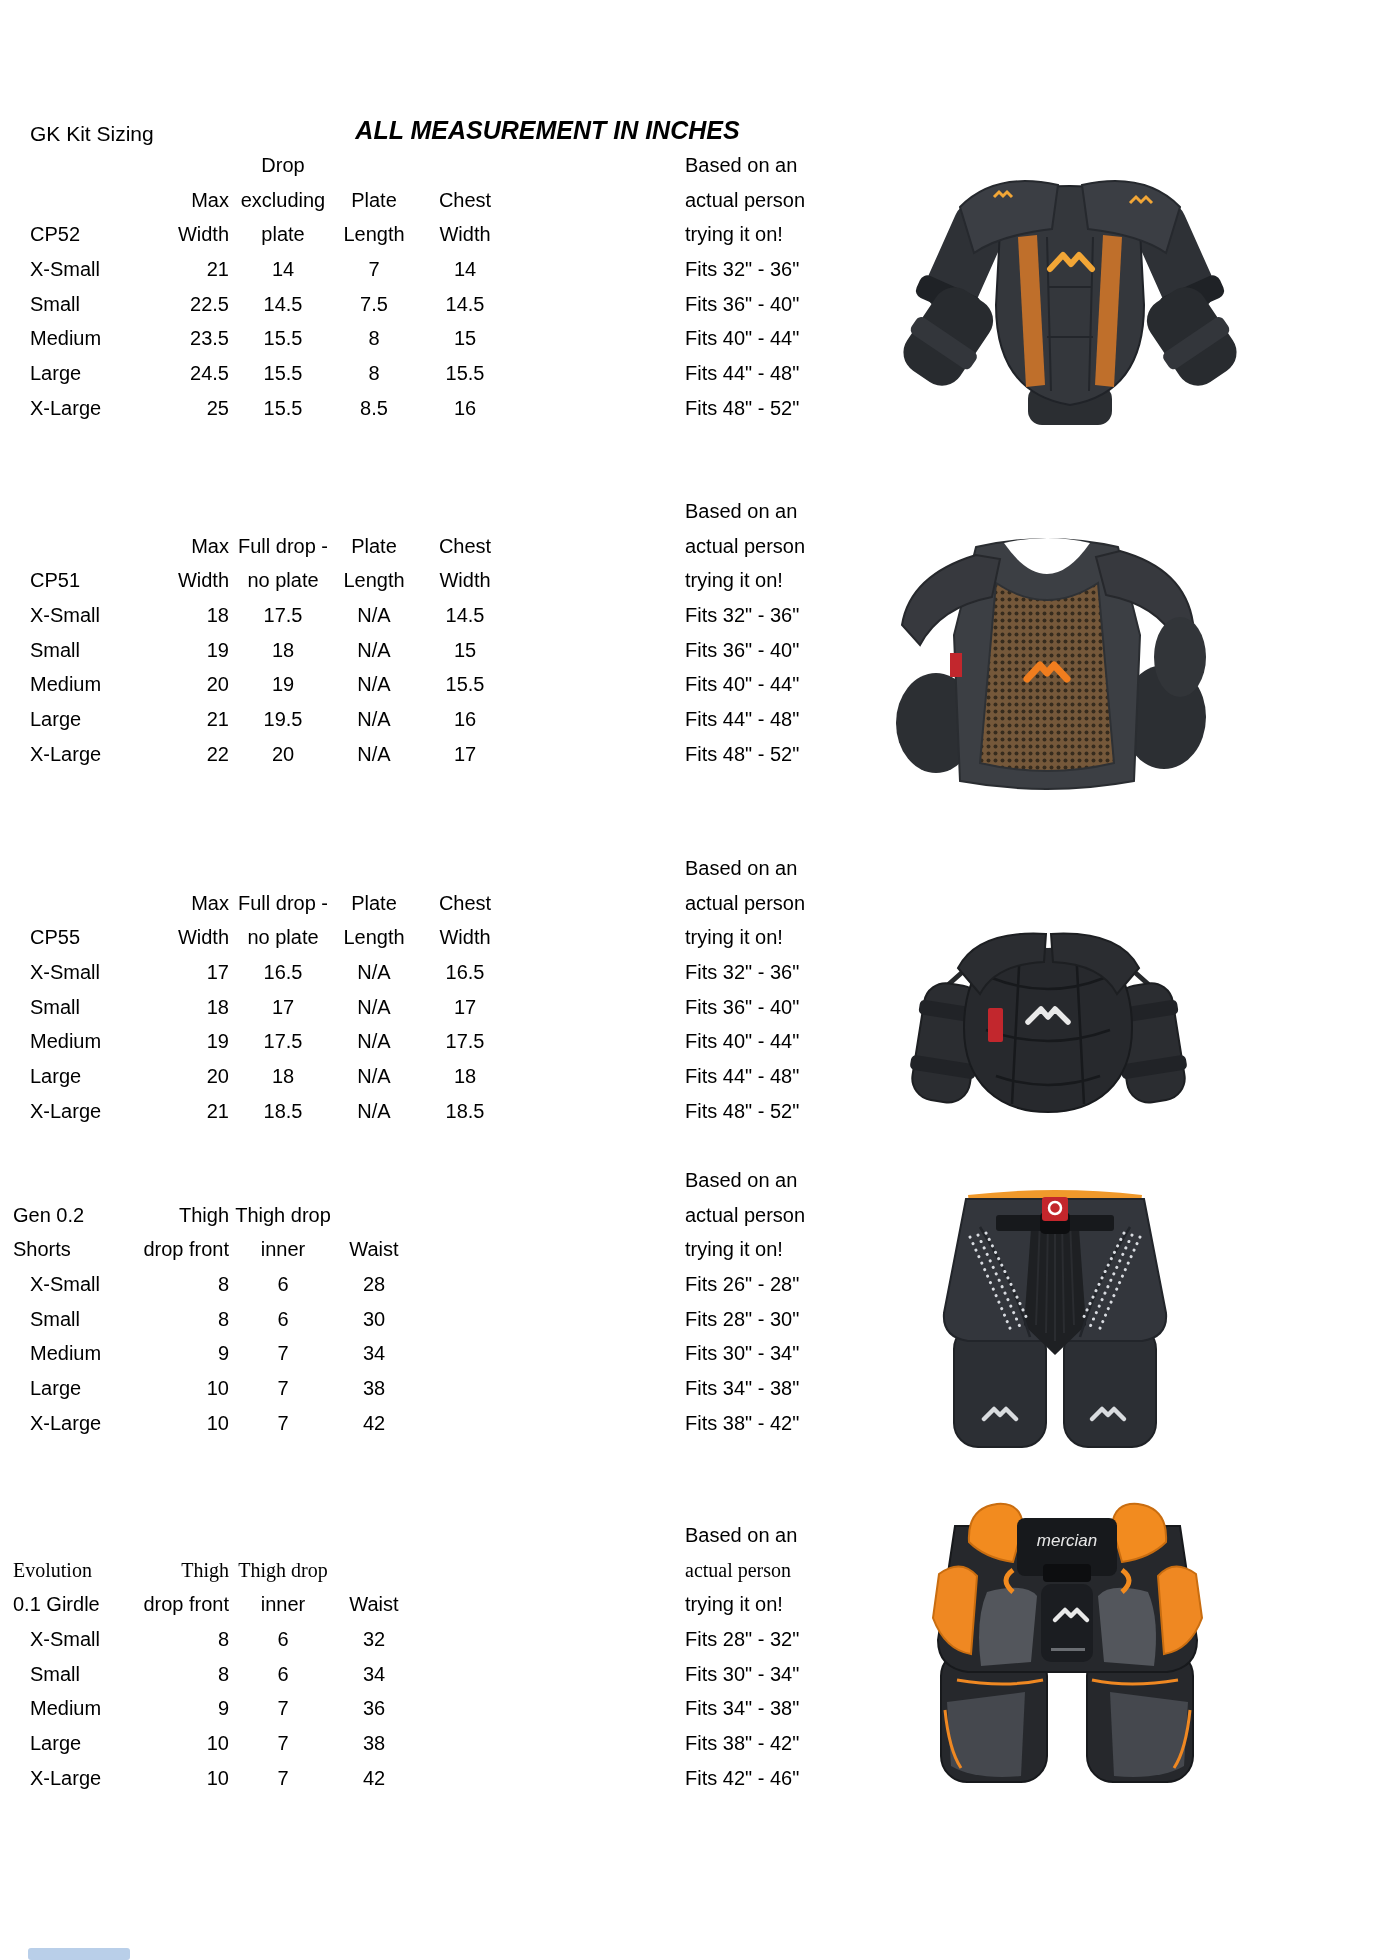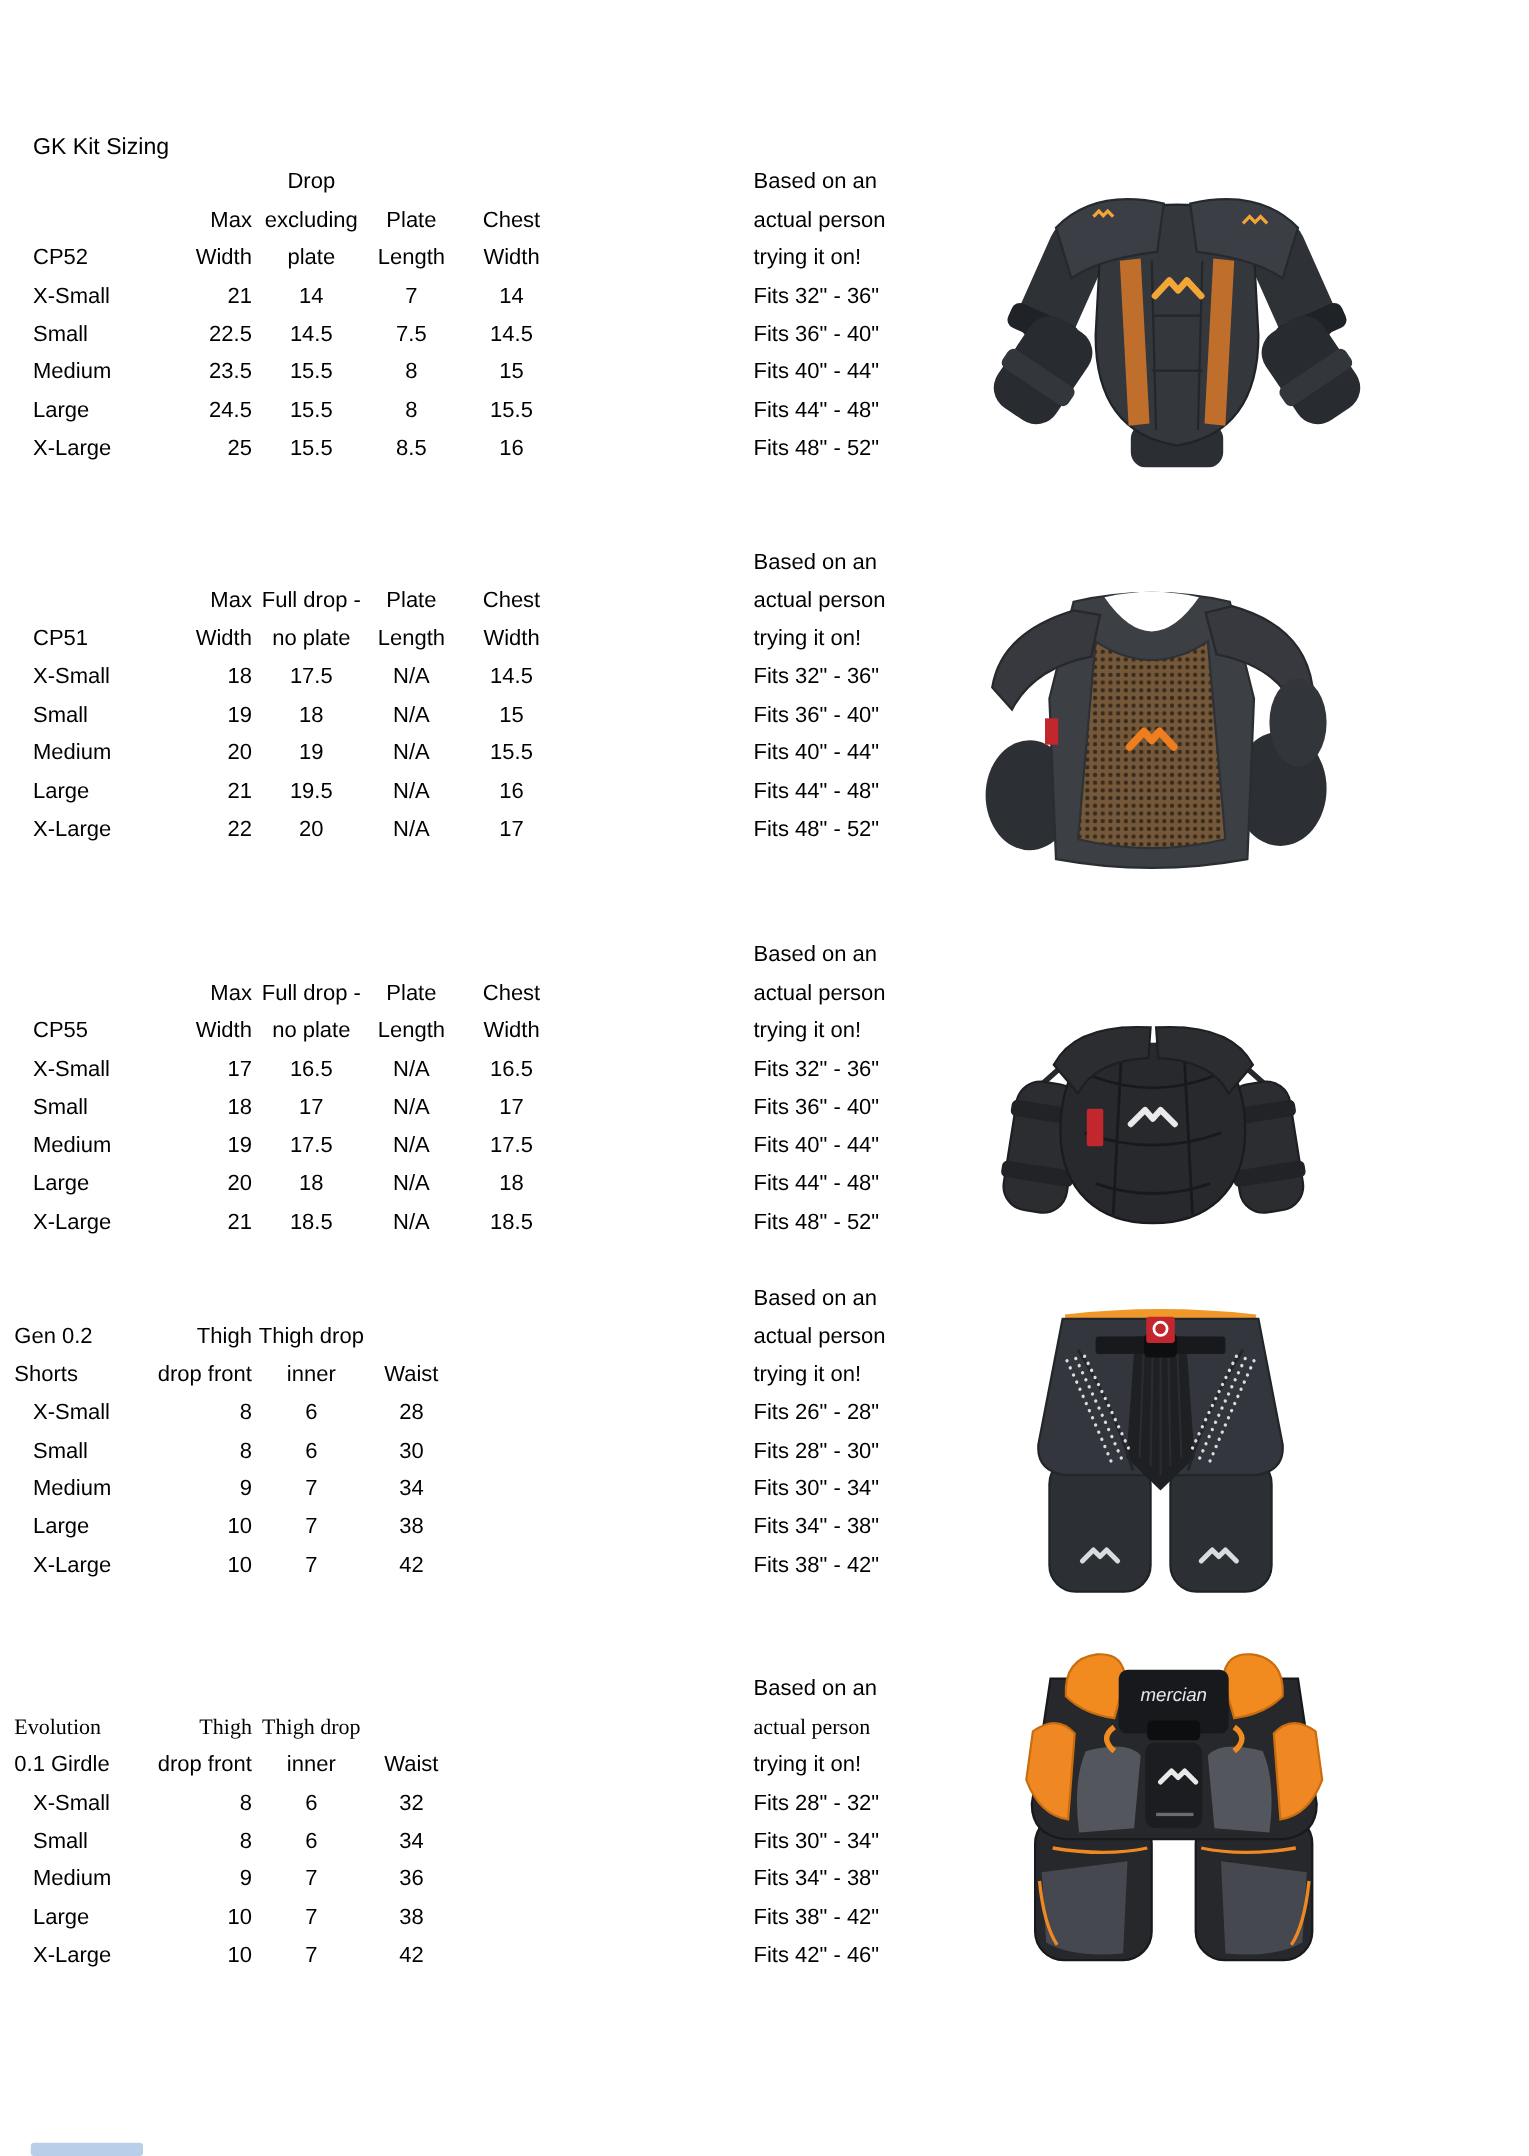--- a/index.html
+++ b/index.html
@@ -22,20 +22,21 @@
   .img{position:absolute;margin:0;padding:0}
   .img svg{display:block;width:100%;height:100%}
   .strip{position:absolute;left:28px;top:1948px;width:102px;height:12px;background:#b9cfe9;border-radius:3px}
 </style>
 </head>
 <body>
 
 <div class="page">
 
   <div class="page-title">GK Kit Sizing</div>
+  <div class="note">ALL MEASUREMENT IN INCHES</div>
 
   <section class="tbl" id="sec0" style="top:148px">
       <div class="tline" style="top: 0px;">
         <div class="cell c2">Drop</div>
         <div class="cell c5">Based on an</div>
       </div>
       <div class="tline" style="top: 34.65px;">
         <div class="cell c1">Max</div>
         <div class="cell c2">excluding</div>
         <div class="cell c3">Plate</div>

